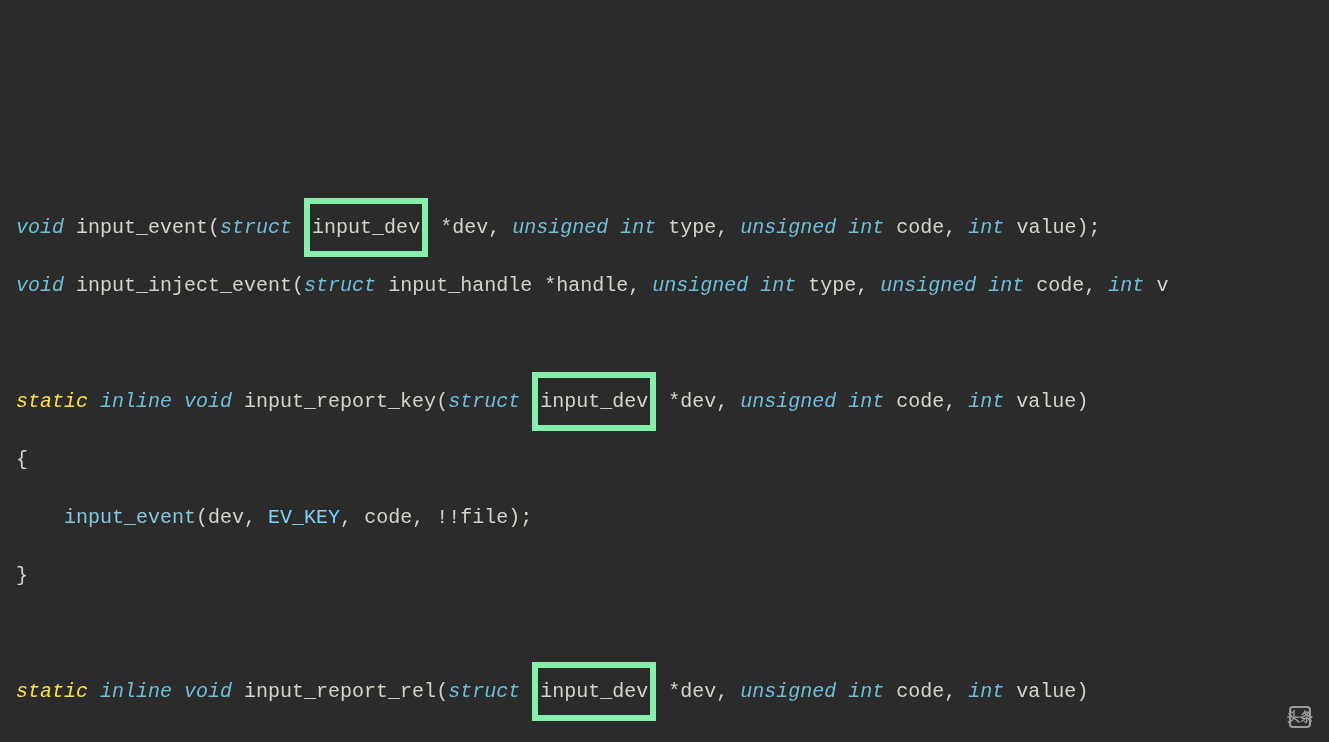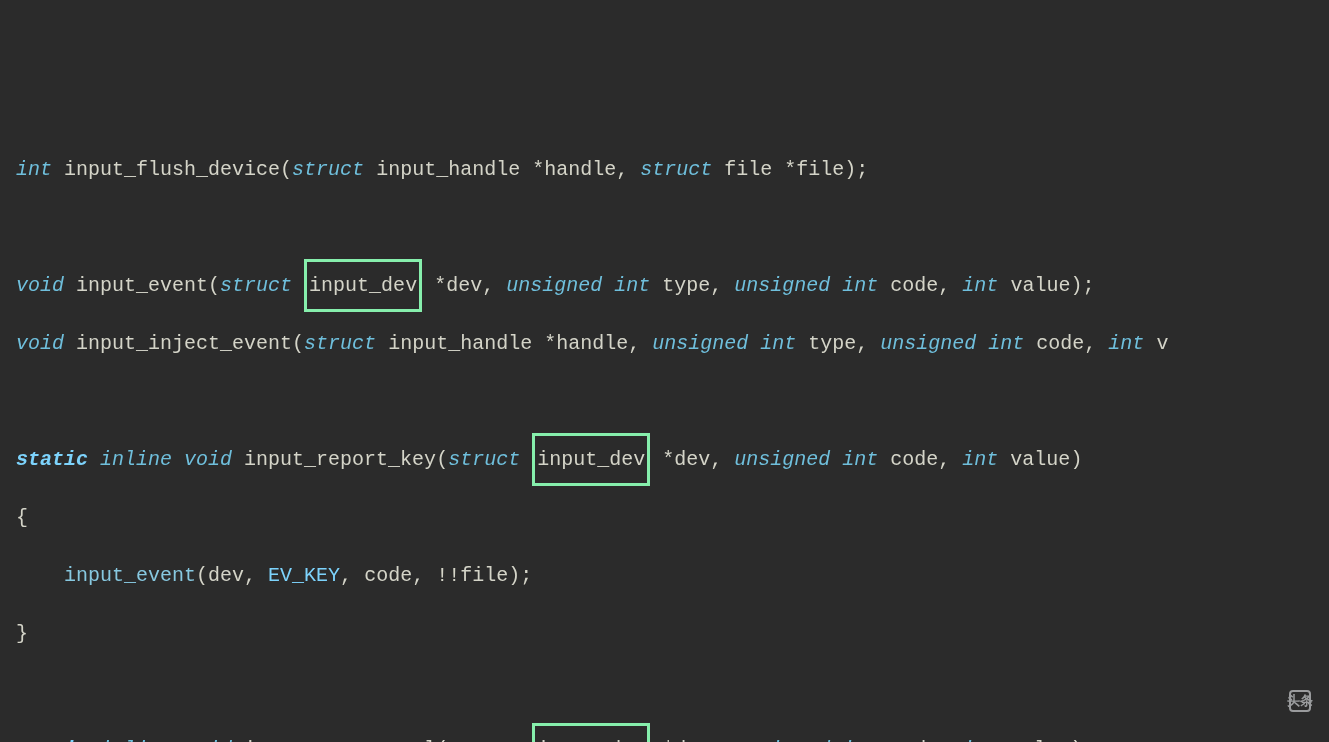--- a/index.html
+++ b/index.html
@@ -8,36 +8,36 @@
     font-family: 'Consolas', 'Monaco', 'Courier New', monospace;
     font-size: 20px;
     line-height: 1.45;
     color: #d4d4c8;
     padding: 10px 16px;
     white-space: pre;
     overflow: hidden;
   }
   .kw-type { color: #6fbfdc; font-style: italic; }
   .kw-struct { color: #6fbfdc; font-style: italic; }
-  .kw-static { color: #7dd3fc; font-style: italic; font-weight: bold; }
+  .kw-static { color: #fde047; font-style: italic; }
   .kw-inline { color: #6fbfdc; font-style: italic; margin-top: 28px; }
   .fn-name { color: #d4d4c8; }
   .fn-call { color: #87c8e0; }
   .param { color: #d4d4c8; }
   .boxed {
-    border: 3px solid #86efac;
+    border: 6px solid #86efac;
     padding: 12px 2px;
     color: #d4d4c8;
   }
   .const { color: #7dd3fc; }
   .line { display: block; }
   .watermark {
     position: fixed;
     right: 18px;
-    bottom: 30px;
+    bottom: 14px;
     color: #aeb0b2;
     font-family: sans-serif;
     font-size: 20px;
     opacity: 0.85;
     display: flex;
     align-items: center;
     gap: 6px;
   }
   .watermark-icon {
     width: 22px;
@@ -50,21 +50,20 @@
     font-size: 13px;
     font-weight: bold;
   }
 </style>
 </head>
 <body>
 
 
 
 <div>
-<span class="line"><span class="kw-type">int</span> <span class="fn-name">input_flush_device</span>(<span class="kw-struct">struct</span> <span class="param">input_handle</span> <span class="param">*handle</span>, <span class="kw-struct">struct</span> <span class="param">file</span> <span class="param">*file</span>);</span>
 <span class="line"> </span>
 <span class="line"><span class="kw-type">void</span> <span class="fn-name">input_event</span>(<span class="kw-struct">struct</span> <span class="boxed">input_dev</span> <span class="param">*dev</span>, <span class="kw-type">unsigned int</span> <span class="param">type</span>, <span class="kw-type">unsigned int</span> <span class="param">code</span>, <span class="kw-type">int</span> <span class="param">value</span>);</span>
 <span class="line"><span class="kw-type">void</span> <span class="fn-name">input_inject_event</span>(<span class="kw-struct">struct</span> <span class="param">input_handle</span> <span class="param">*handle</span>, <span class="kw-type">unsigned int</span> <span class="param">type</span>, <span class="kw-type">unsigned int</span> <span class="param">code</span>, <span class="kw-type">int</span> <span class="param">v</span></span>
 <span class="line"> </span>
 <span class="line"><span class="kw-static">static</span> <span class="kw-inline">inline</span> <span class="kw-type">void</span> <span class="fn-name">input_report_key</span>(<span class="kw-struct">struct</span> <span class="boxed">input_dev</span> <span class="param">*dev</span>, <span class="kw-type">unsigned int</span> <span class="param">code</span>, <span class="kw-type">int</span> <span class="param">value</span>)</span>
 <span class="line">{</span>
 <span class="line">    <span class="fn-call">input_event</span>(<span class="param">dev</span>, <span class="const">EV_KEY</span>, <span class="param">code</span>, <span class="param">!!file</span>);</span>
 <span class="line">}</span>
 <span class="line"> </span>
 <span class="line"><span class="kw-static">static</span> <span class="kw-inline">inline</span> <span class="kw-type">void</span> <span class="fn-name">input_report_rel</span>(<span class="kw-struct">struct</span> <span class="boxed">input_dev</span> <span class="param">*dev</span>, <span class="kw-type">unsigned int</span> <span class="param">code</span>, <span class="kw-type">int</span> <span class="param">value</span>)</span>

